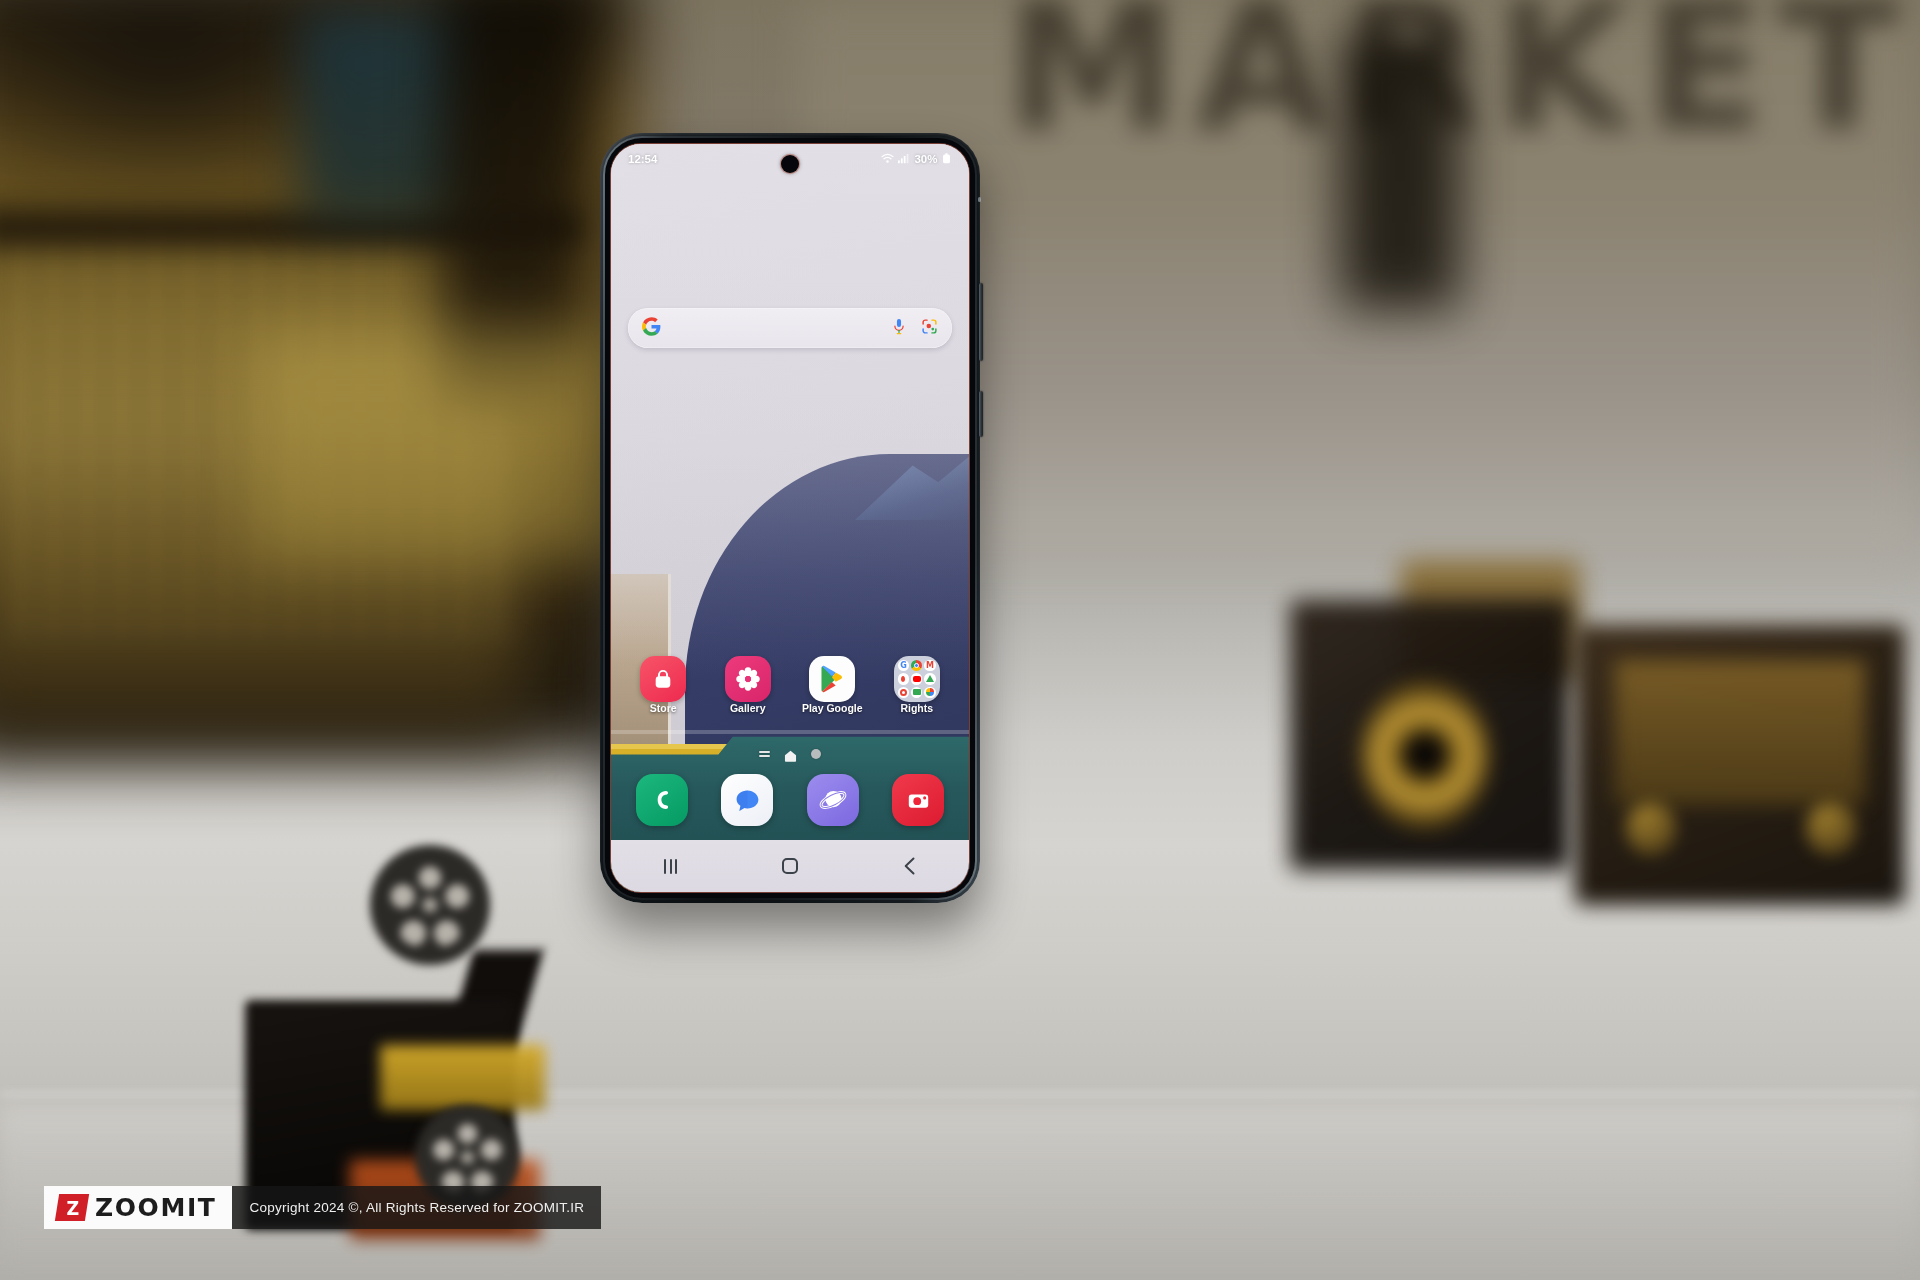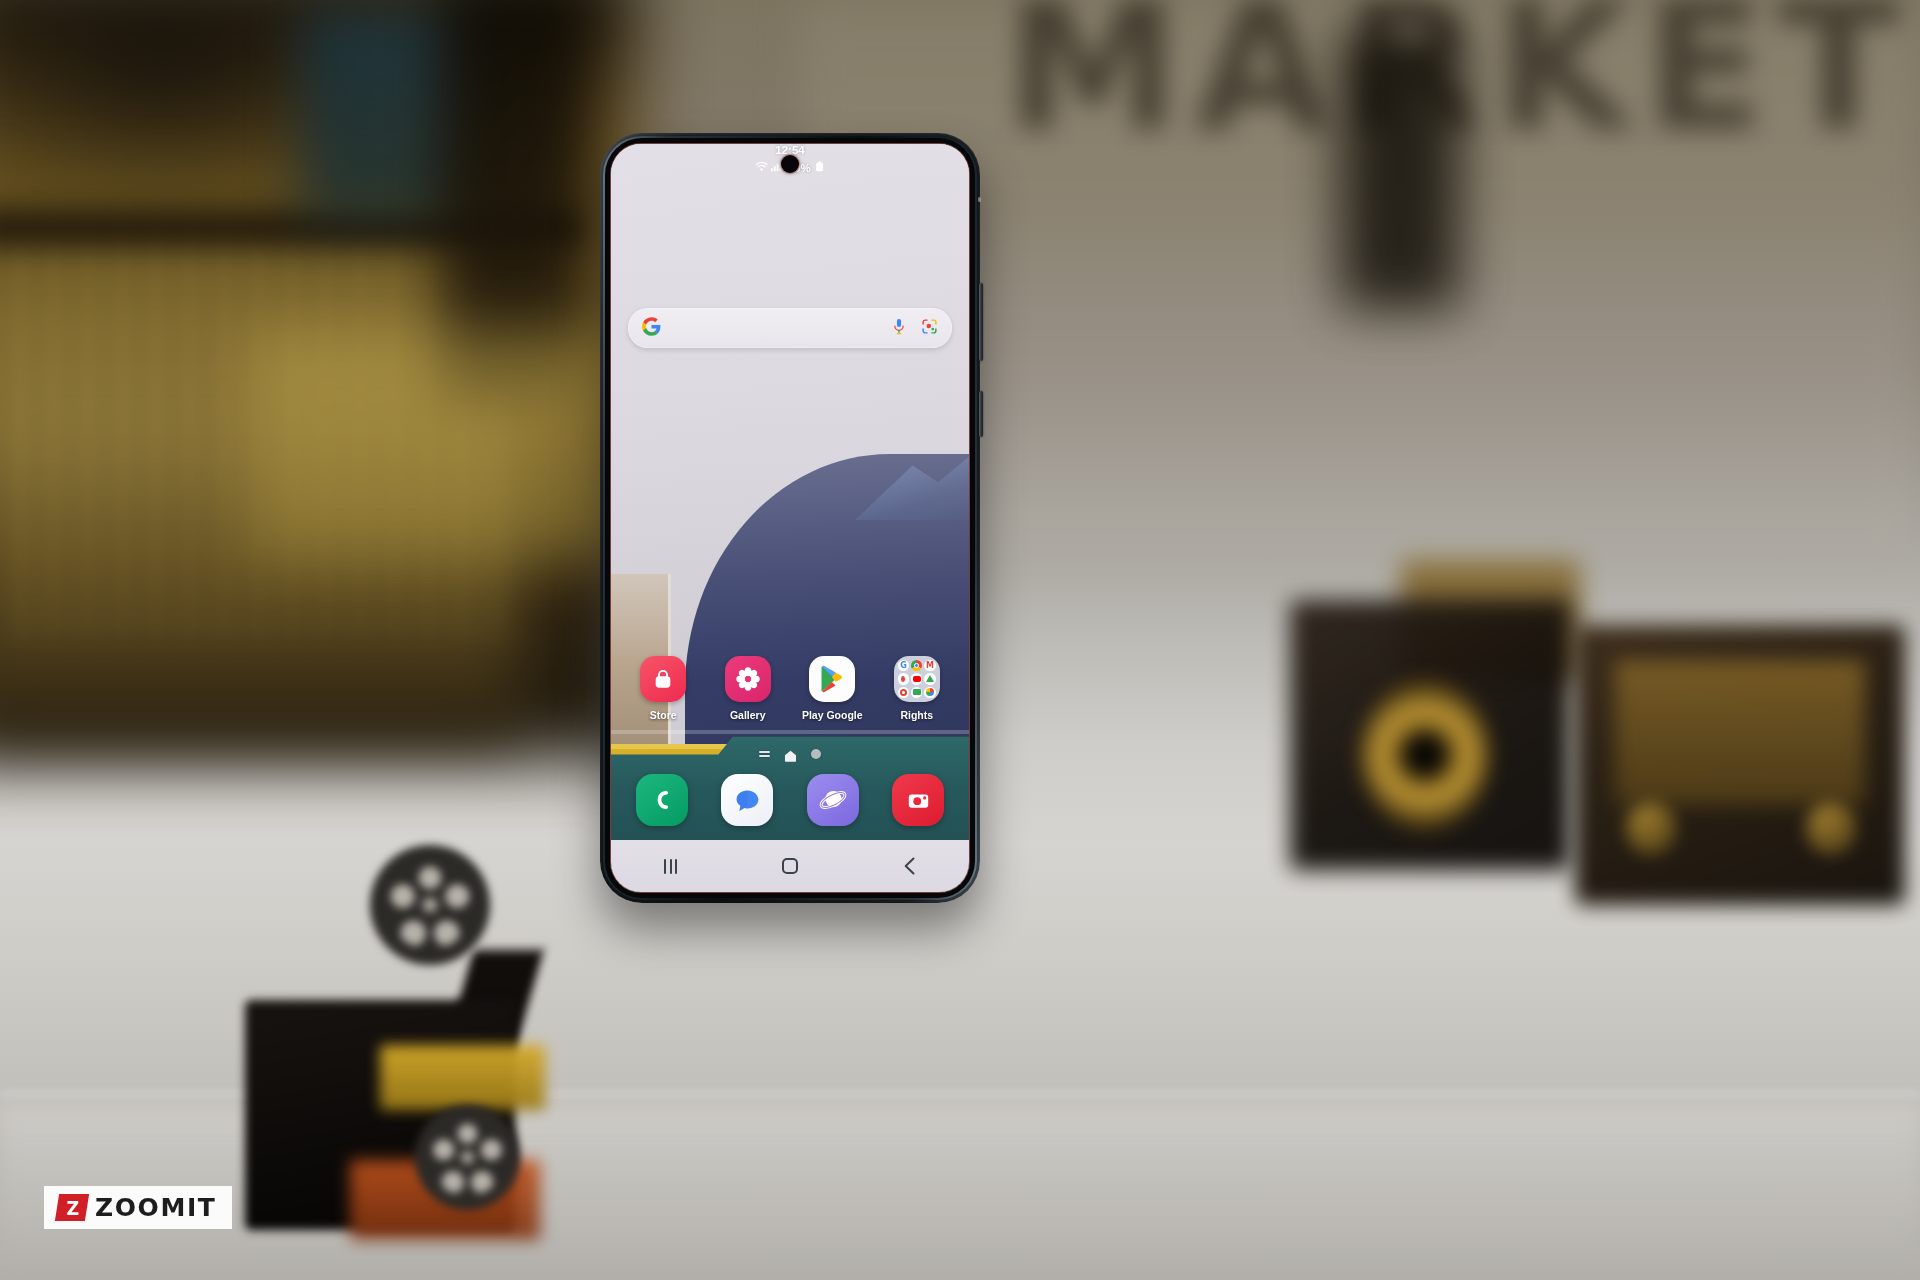--- a/index.html
+++ b/index.html
@@ -222,21 +222,20 @@
     background:linear-gradient(180deg, rgba(230,228,235,.58) 0%, rgba(230,228,235,.30) 38%,
                rgba(226,224,232,.10) 58%, rgba(226,224,232,0) 72%);
   }
 
   
   .statusbar{
     position:absolute; left:0; top:0; width:100%; height:30px;
     display:flex; align-items:center; justify-content:space-between;
     padding:0 17px; color:#fff; font-size:11.5px; font-weight:600;
     text-shadow:0 0 3px rgba(0,0,0,.30);
-    flex-direction:column;
   }
   .sb-right{ display:flex; align-items:center; gap:3.5px; }
   .punchhole{
     position:absolute; left:50%; top:11px; transform:translateX(-50%);
     width:18px; height:18px; border-radius:50%; background:#07060a;
     box-shadow:0 0 0 1.2px rgba(180,90,70,.45), 0 0 4px rgba(0,0,0,.5);
   }
 
   
   .searchbar{
@@ -255,21 +254,21 @@
     display:flex; justify-content:space-around;
   }
   .app{ width:68px; display:flex; flex-direction:column; align-items:center; }
   .appicon{
     width:46px; height:46px; border-radius:15px;
     display:flex; align-items:center; justify-content:center;
     box-shadow:0 2px 5px rgba(0,0,0,.26);
     position:relative; overflow:hidden;
   }
   .applabel{
-    margin-top:7px; font-size:10.5px; color:#fff; font-weight:600;
+    font-size:10.5px; color:#fff; font-weight:600;
     text-shadow:0 1px 3px rgba(0,0,0,.6); white-space:nowrap;
   }
 
   
   .pageind{
     position:absolute; left:0; width:100%; top:604px;
     display:flex; justify-content:center; align-items:center; gap:14px;
   }
   .pi-lines{ width:11px; }
   .pi-lines i{ display:block; height:1.8px; background:#e6e6e6; border-radius:2px; margin:2.6px 0;
@@ -585,15 +584,16 @@
     </div>
   </div>
 
   <div id="watermark">
     <div class="wm-logo">
       <div class="wm-z">
         <span>Z</span>
       </div>
       <div class="wm-word">ZOOMIT</div>
     </div>
+    <div class="wm-copy">Copyright 2024 ©, All Rights Reserved for ZOOMIT.IR</div>
   </div>
 
 </div>
 
 </body></html>

